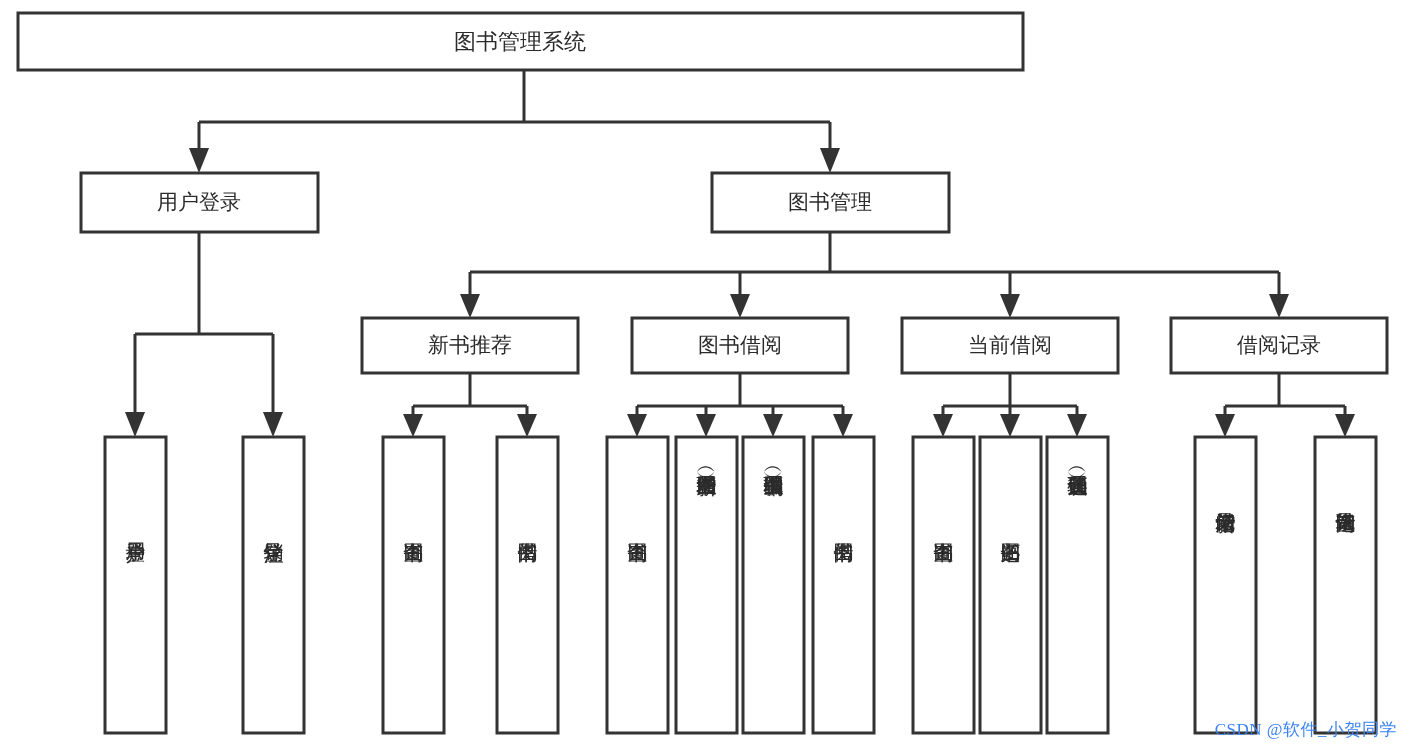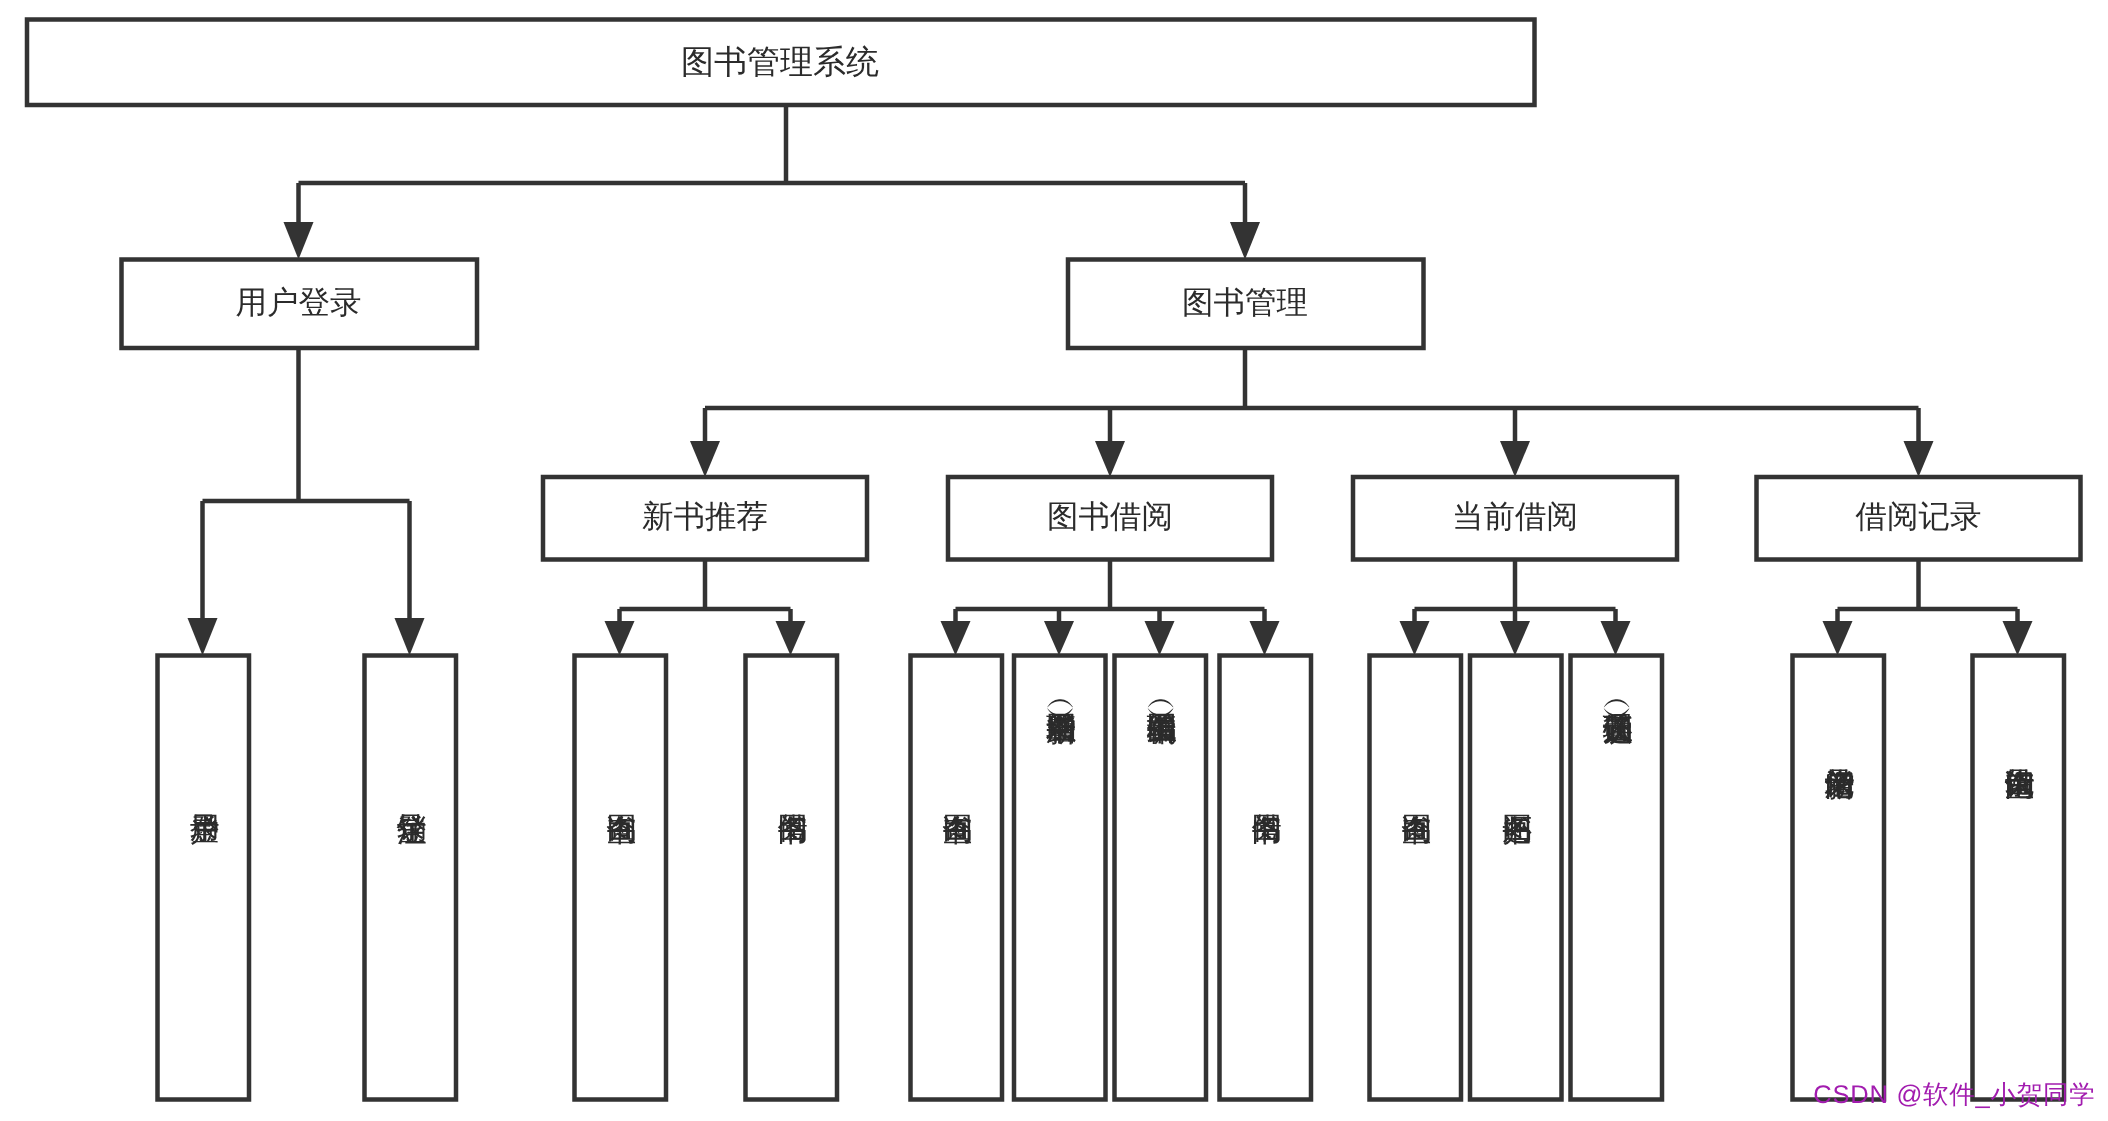--- a/index.html
+++ b/index.html
@@ -53,23 +53,23 @@
     fill: none;
   }
   .arrow-head {
     fill: #333333;
     stroke: none;
   }
   .watermark {
     position: absolute;
     right: 8px;
     bottom: 6px;
-    font-family: Liberation Sans, sans-serif;
+    font-family: Liberation Serif, serif;
     font-size: 17px;
-    color: #a21caf;
+    color: #3b82f6;
     white-space: nowrap;
     letter-spacing: 0.5px;
   }
 </style>
 </head>
 <body>
 
 <div id="diagram-root">
   <svg class="diagram" viewBox="0 0 1405 747" xmlns="http://www.w3.org/2000/svg">
 

